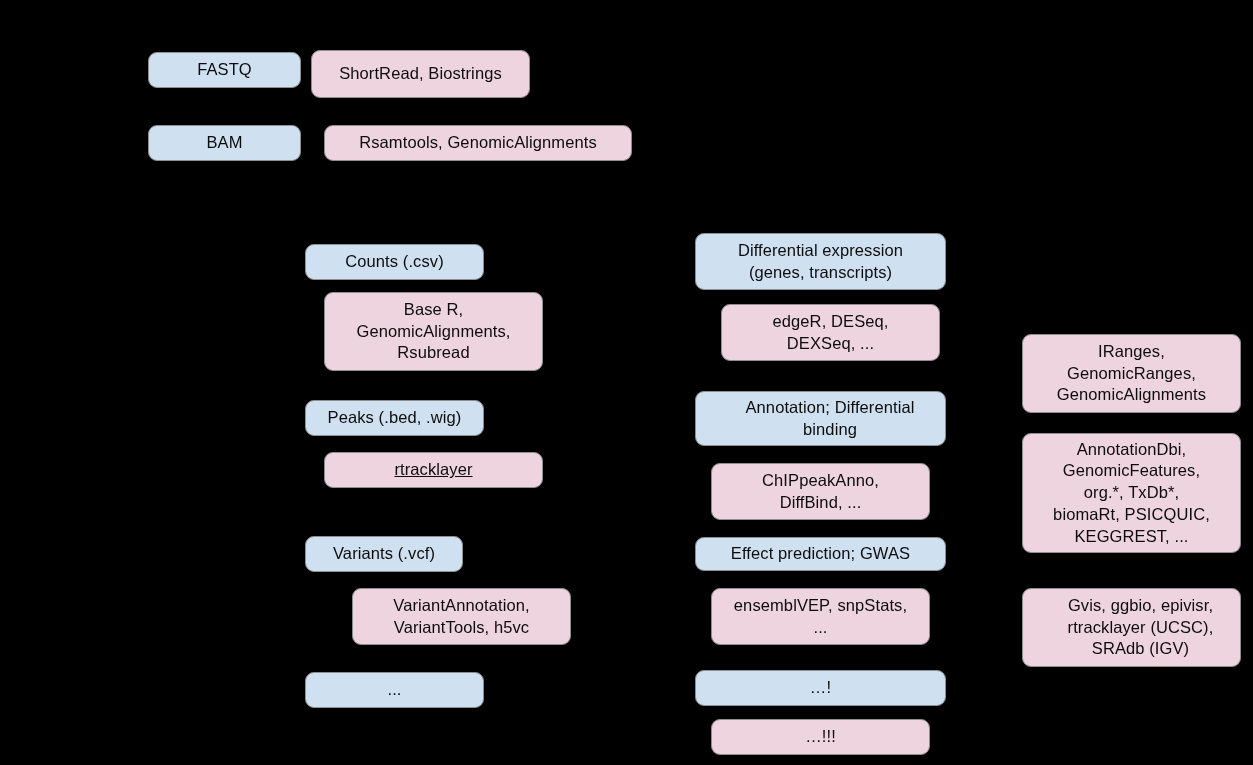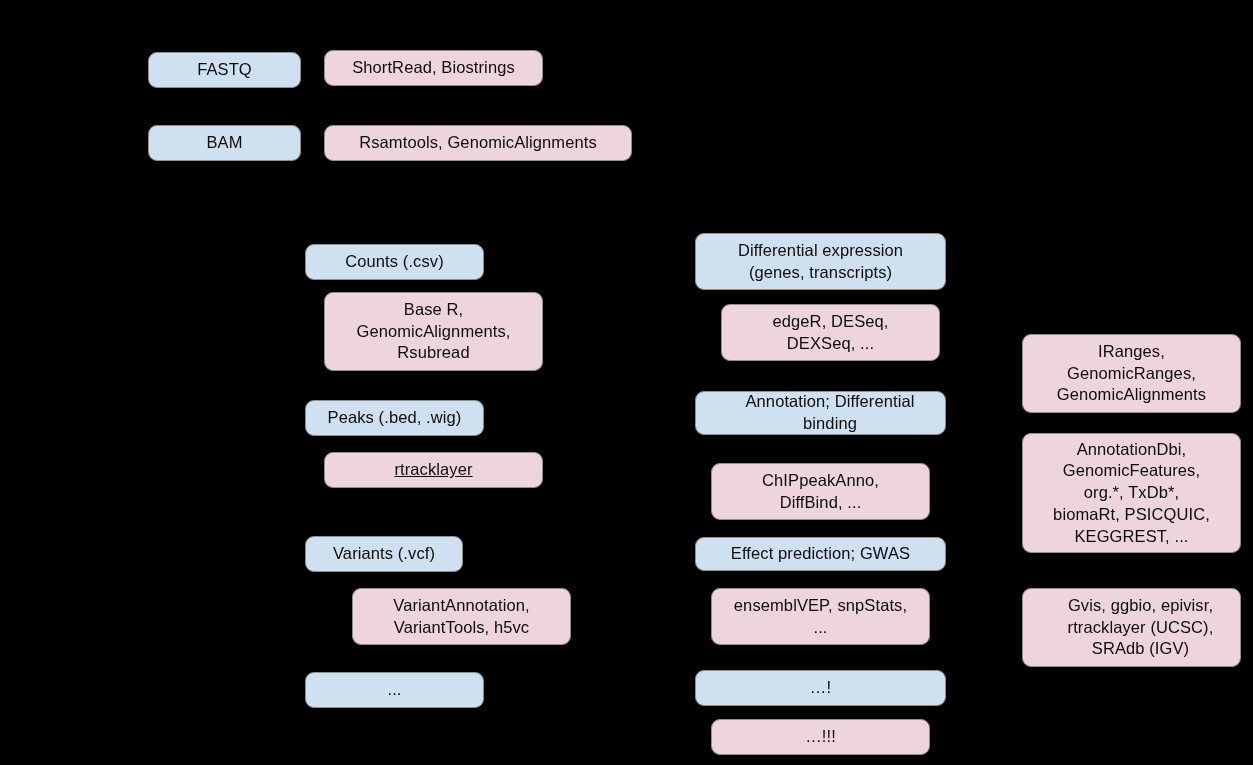--- a/index.html
+++ b/index.html
@@ -39,38 +39,38 @@
   }
   .box.pkg {
     background: #eed4de;
   }
 </style>
 </head>
 <body>
 
 <div id="diagram">
     <div class="box data" style="left: 148px; top: 52px; width: 153px; height: 36px;">FASTQ</div>
-    <div class="box pkg" style="left: 324px; top: 50px; width: 219px; height: 36px;">ShortRead, Biostrings</div>
+    <div class="box pkg" style="left: 311px; top: 50px; width: 219px; height: 48px;">ShortRead, Biostrings</div>
     <div class="box data" style="left: 148px; top: 125px; width: 153px; height: 36px;">BAM</div>
     <div class="box pkg" style="left: 324px; top: 125px; width: 308px; height: 36px;">Rsamtools, GenomicAlignments</div>
     <div class="box data" style="left: 305px; top: 244px; width: 179px; height: 36px;">Counts (.csv)</div>
     <div class="box pkg" style="left: 324px; top: 292px; width: 219px; height: 79px;">Base R,
 GenomicAlignments,
 Rsubread</div>
     <div class="box data" style="left: 305px; top: 400px; width: 179px; height: 36px;">Peaks (.bed, .wig)</div>
     <div class="box pkg" style="left: 324px; top: 452px; width: 219px; height: 36px; text-decoration: underline;">rtracklayer</div>
     <div class="box data" style="left: 305px; top: 536px; width: 158px; height: 36px;">Variants (.vcf)</div>
     <div class="box pkg" style="left: 324px; top: 588px; width: 219px; height: 57px; margin-left: 28px;">VariantAnnotation,
 VariantTools, h5vc</div>
     <div class="box data" style="left: 305px; top: 672px; width: 179px; height: 36px;">...</div>
     <div class="box data" style="left: 695px; top: 233px; width: 251px; height: 57px;">Differential expression
 (genes, transcripts)</div>
     <div class="box pkg" style="left: 721px; top: 304px; width: 219px; height: 57px;">edgeR, DESeq,
 DEXSeq, ...</div>
-    <div class="box data" style="left: 695px; top: 391px; width: 251px; height: 44px; padding-left: 25px;">Annotation; Differential
+    <div class="box data" style="left: 695px; top: 391px; width: 251px; height: 55px; padding-left: 25px;">Annotation; Differential
 binding</div>
     <div class="box pkg" style="left: 711px; top: 463px; width: 219px; height: 57px;">ChIPpeakAnno,
 DiffBind, ...</div>
     <div class="box data" style="left: 695px; top: 537px; width: 251px; height: 34px;">Effect prediction; GWAS</div>
     <div class="box pkg" style="left: 711px; top: 588px; width: 219px; height: 57px;">ensemblVEP, snpStats,
 ...</div>
     <div class="box data" style="left: 695px; top: 670px; width: 251px; height: 36px;">…!</div>
     <div class="box pkg" style="left: 711px; top: 719px; width: 219px; height: 36px;">…!!!</div>
     <div class="box pkg" style="left: 1022px; top: 334px; width: 219px; height: 79px;">IRanges,
 GenomicRanges,

